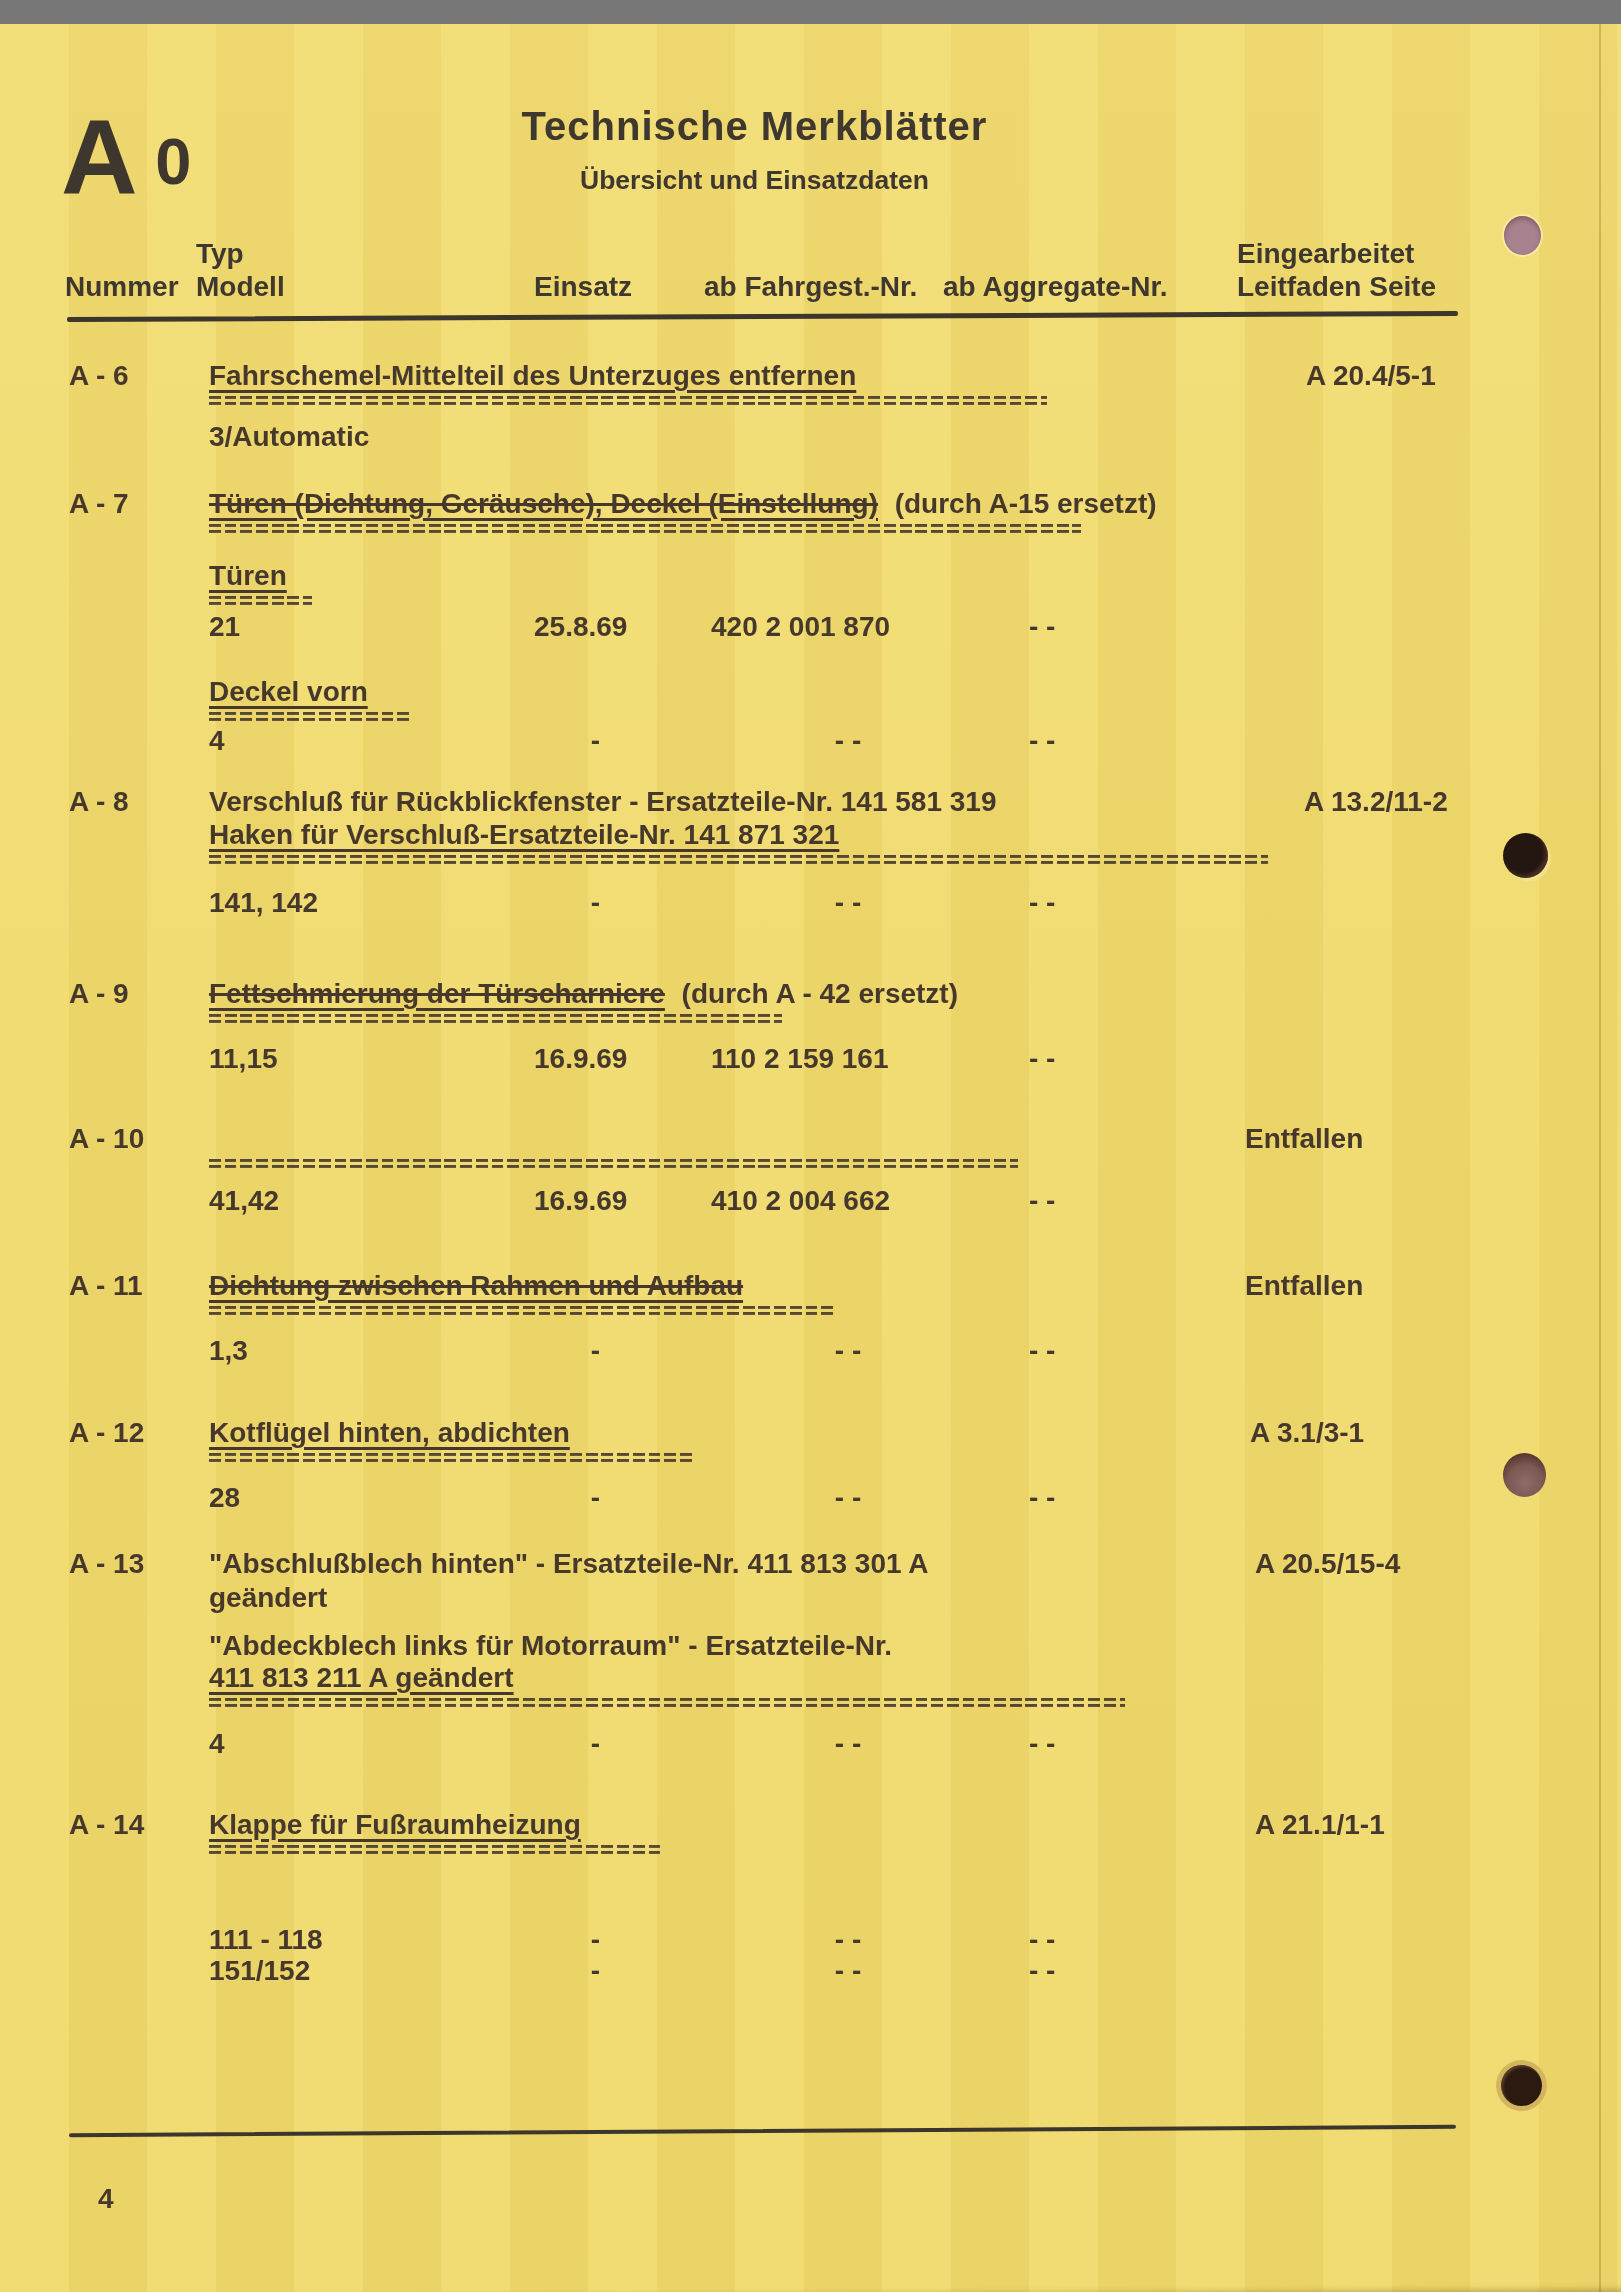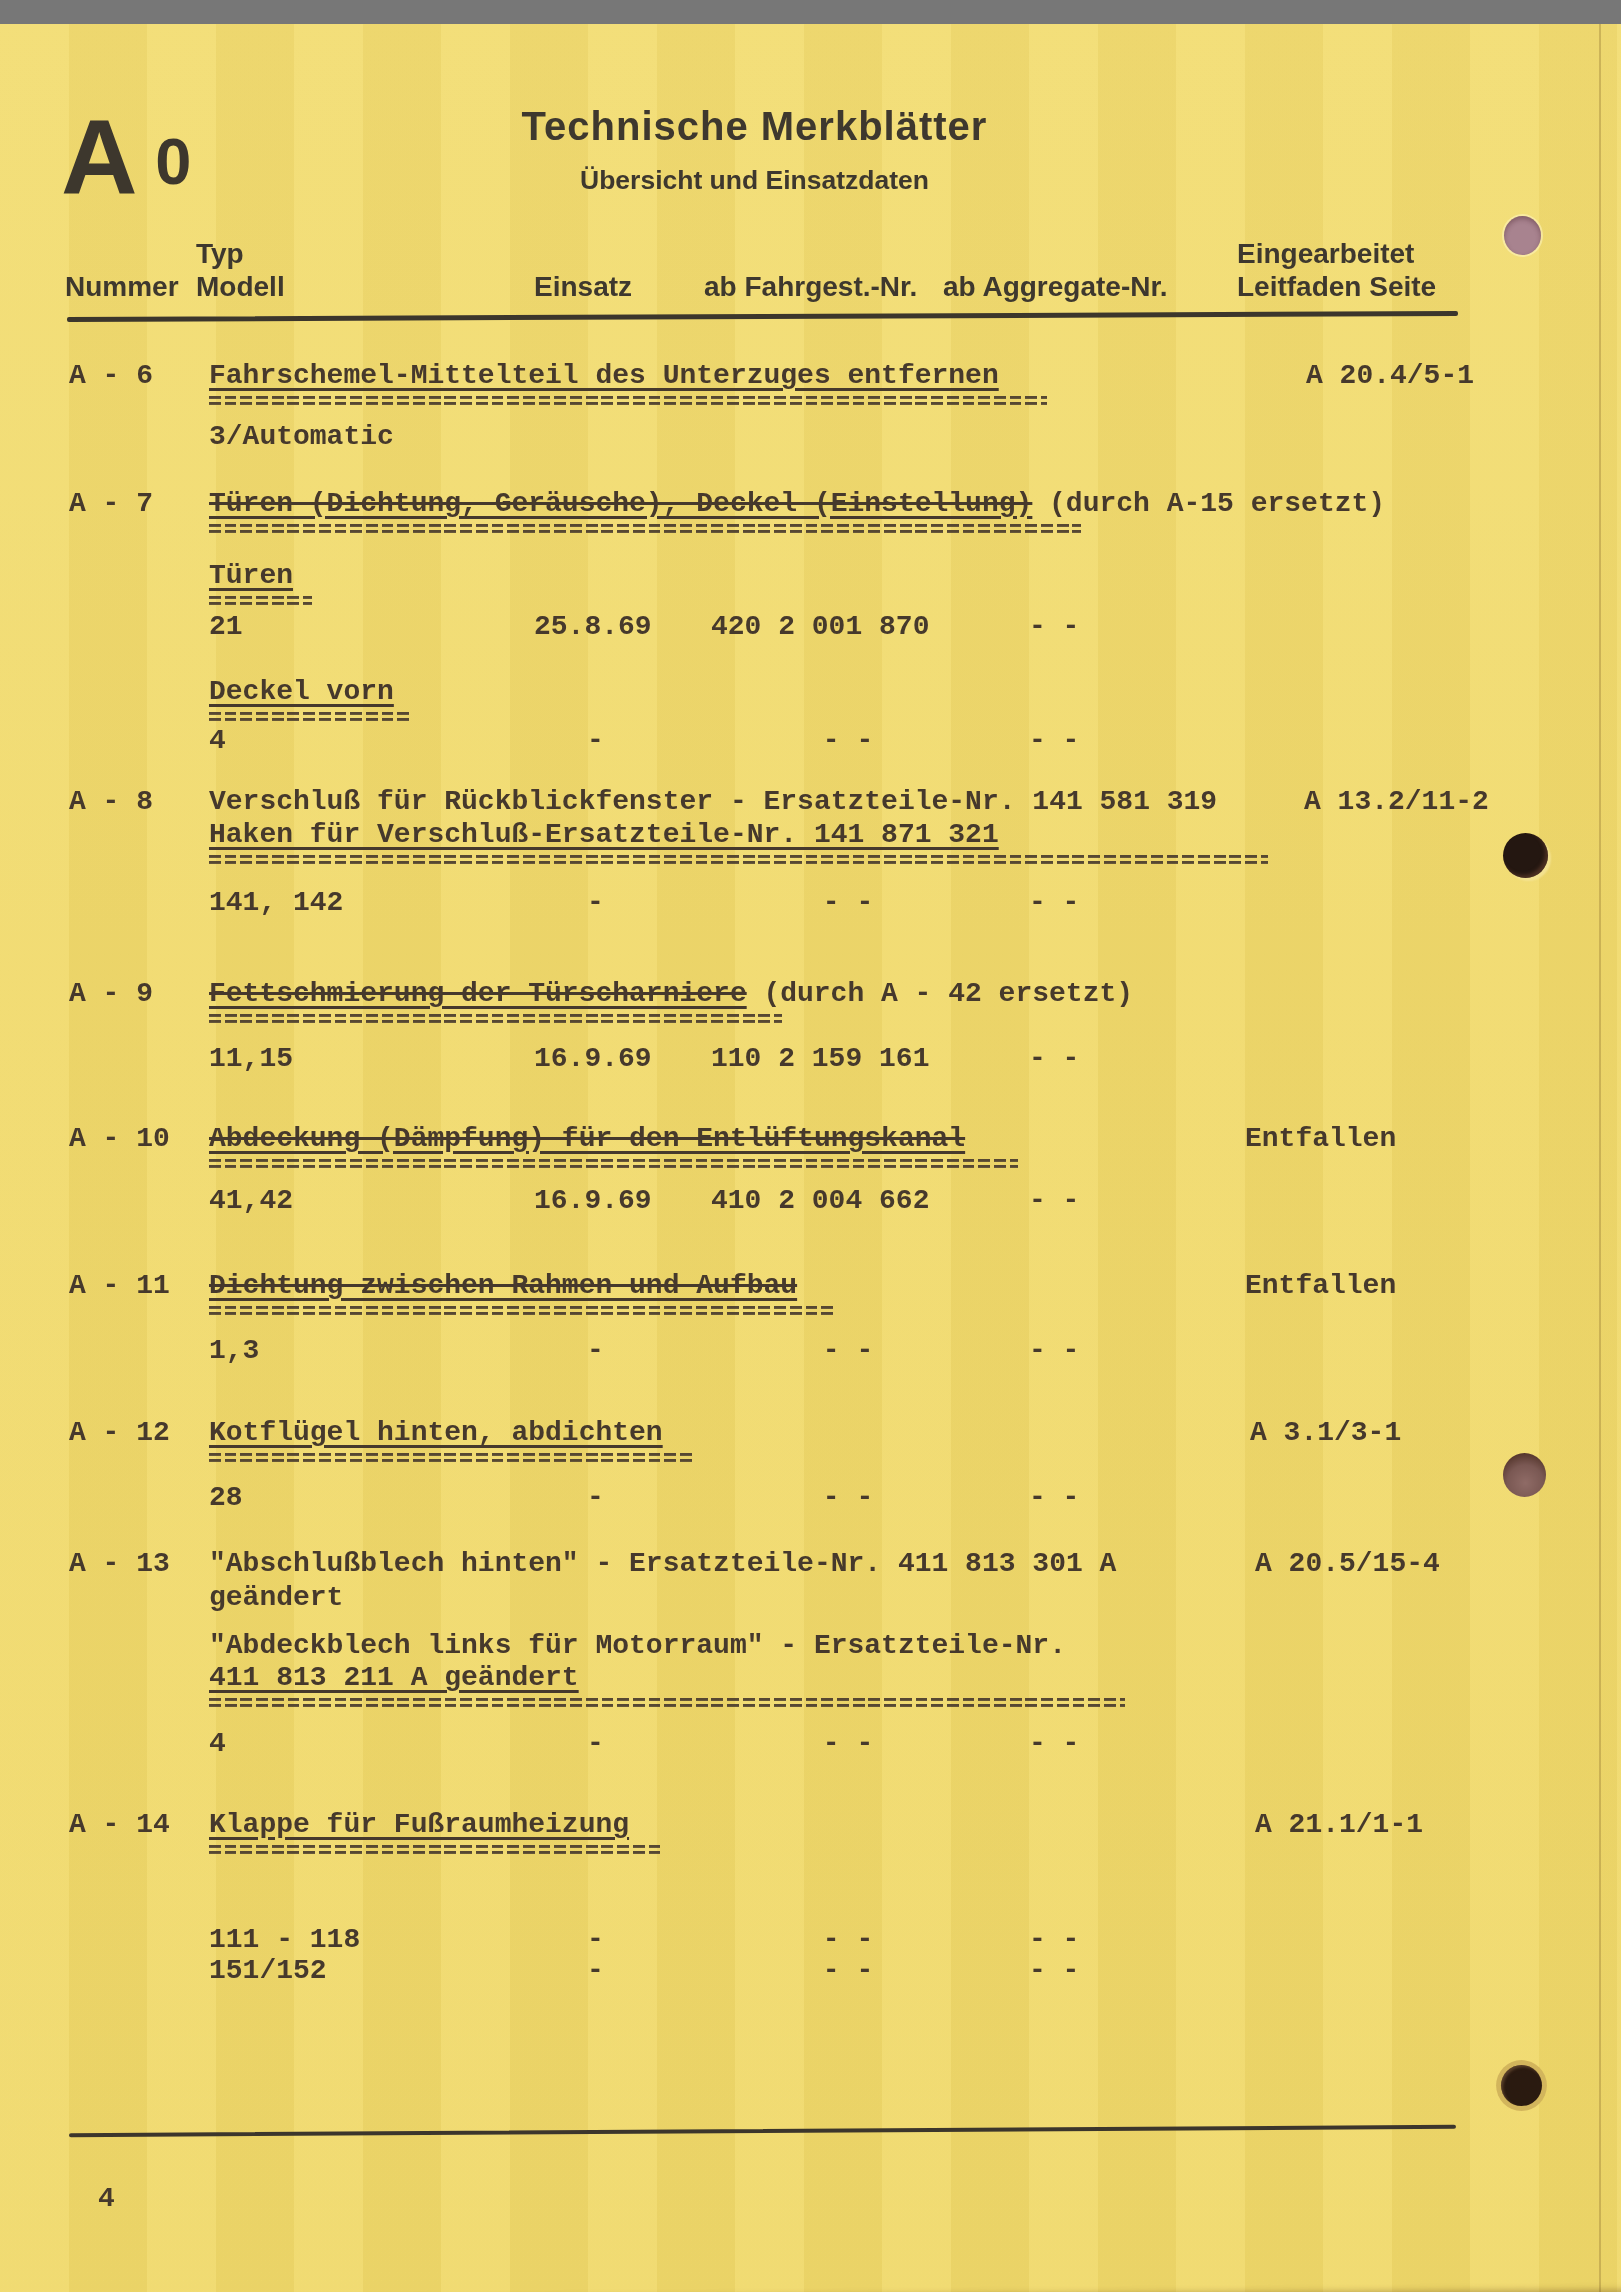--- a/index.html
+++ b/index.html
@@ -7,21 +7,21 @@
     position:relative;
     width:1621px;height:2293px;
     overflow:hidden;
     background:
       repeating-linear-gradient(90deg, rgba(255,246,190,0.10) 0 69px, rgba(120,90,20,0.04) 69px 147px),
       linear-gradient(180deg,#f2dc72 0%, #f0d96c 40%, #efd86a 100%);
     font-family:"Liberation Sans","DejaVu Sans",sans-serif;
     margin-top:24px;
   }
   .mono{
-    font-family:Liberation Mono, monospace;
+    font-family:Liberation Sans, sans-serif;
     font-size:28px;line-height:33px;font-weight:600;color:#46392c;
     white-space:pre;
   }
   .sansb{font-weight:700;color:#3e382e;}
   .abs{position:absolute;}
   .line{position:absolute;left:209px;}
   .num{position:absolute;left:69px;}
   .ref{position:absolute;}
   .ul{text-decoration:underline;text-decoration-thickness:2.9px;text-underline-offset:4.9px;}
   .strike{text-decoration:underline line-through;text-decoration-thickness:2.9px;text-underline-offset:4.9px;}
@@ -131,21 +131,20 @@
   <div class="mono line" style="top:953px"><span class="strike">Fettschmierung der Türscharniere</span><span class="suffix">(durch A - 42 ersetzt)</span></div>
   <div class="eq" style="left:209px;top:990px;width:573px"></div>
   <div class="row mono" style="top:1018px">
     <span class="cell c-model">11,15</span>
     <span class="cell c-eins">16.9.69</span>
     <span class="cell c-fahr">110 2 159 161</span>
     <span class="cell c-agg">- -</span>
   </div>
 
   <div class="mono num" style="top:1098px">A - 10</div>
-  <div class="mono line" style="top:1098px"><span class="strike">Abdeckung (Dämpfung) für den Entlüftungskanal</span></div>
   <div class="mono ref" style="left:1245px;top:1098px">Entfallen</div>
   <div class="eq" style="left:209px;top:1135px;width:809px"></div>
   <div class="row mono" style="top:1160px">
     <span class="cell c-model">41,42</span>
     <span class="cell c-eins">16.9.69</span>
     <span class="cell c-fahr">410 2 004 662</span>
     <span class="cell c-agg">- -</span>
   </div>
 
   <div class="mono num" style="top:1245px">A - 11</div>

